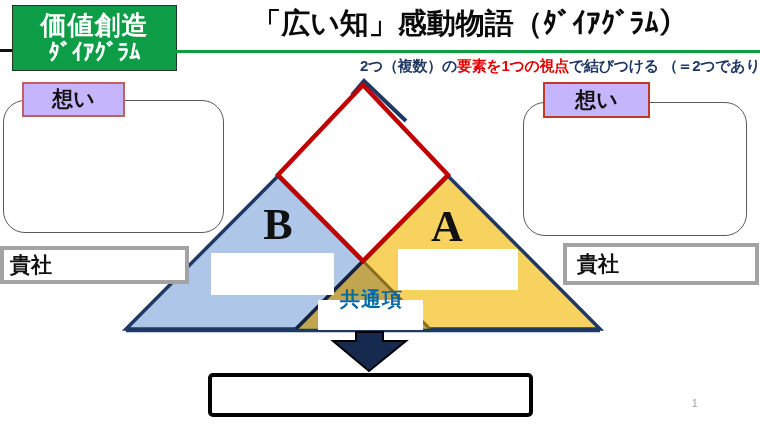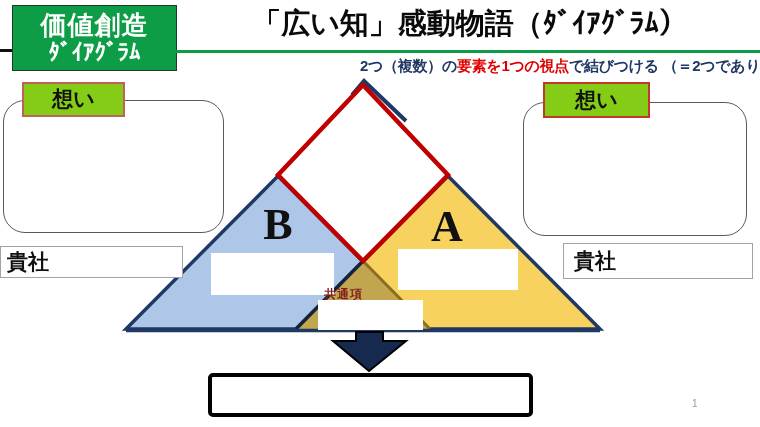--- a/index.html
+++ b/index.html
@@ -33,51 +33,51 @@
 
   
   .roundrect{
     background:#fff; border:1px solid #5a5a5a; border-radius:22px;
   }
   #roundrect-left{left:3px; top:100px; width:219px; height:131px;}
   #roundrect-right{left:523px; top:102px; width:222px; height:132px;}
 
   
   .omoi{
-    background:#84cc16; text-align:center;
+    background:#c4b5fd; text-align:center;
     font-family:"Liberation Serif", serif; font-weight:bold; font-size:21px; color:#111;
   }
   #omoi-left{left:22px; top:82px; width:99px; height:31px; line-height:31px; border:2px solid #c0625c;}
   #omoi-right{left:543px; top:82px; width:103px; height:32px; line-height:32px; border:2px solid #c0392b;}
 
   
   .kisha{
-    background:#fff; border:1px solid #a3a3a3;
+    background:#fff; border:4px solid #a3a3a3;
     font-family:"Liberation Serif", serif; font-weight:bold; font-size:21px; color:#111;
   }
   #kisha-left{left:0px; top:246px; width:175px; height:30px; line-height:30px; padding-left:6px;}
   #kisha-right{left:563px; top:243px; width:178px; height:34px; line-height:34px; padding-left:10px;}
 
   
   .tri-letter{
     font-family:"Liberation Serif", serif; font-weight:bold; font-size:44px; color:#111;
     width:44px; text-align:center; line-height:1;
   }
   #letter-b{left:256px; top:203px;}
   #letter-a{left:425px; top:205px;}
 
   
   .white-rect{background:#ffffff;}
   #rect-b{left:211px; top:253px; width:123px; height:42px;}
   #rect-a{left:398px; top:249px; width:120px; height:41px;}
   #rect-center{left:318px; top:300px; width:105px; height:30px;}
 
   #kyotsuko{
-    left:324px; top:286px; font-family:"Liberation Serif", serif;
-    font-weight:bold; font-size:12px; color:#7f1d1d; letter-spacing:1px; white-space:nowrap;
+    left:340px; top:286px; font-family:"Liberation Serif", serif;
+    font-weight:bold; font-size:20px; color:#0369a1; letter-spacing:1px; white-space:nowrap;
   }
 
   #bottom-box{
     left:208px; top:373px; width:317px; height:36px;
     background:#fff; border:4px solid #000; border-radius:5px;
   }
 
   #page-number{left:692px; top:398px; font-size:10px; color:#999;}
 
   svg{position:absolute; left:0; top:0;}

